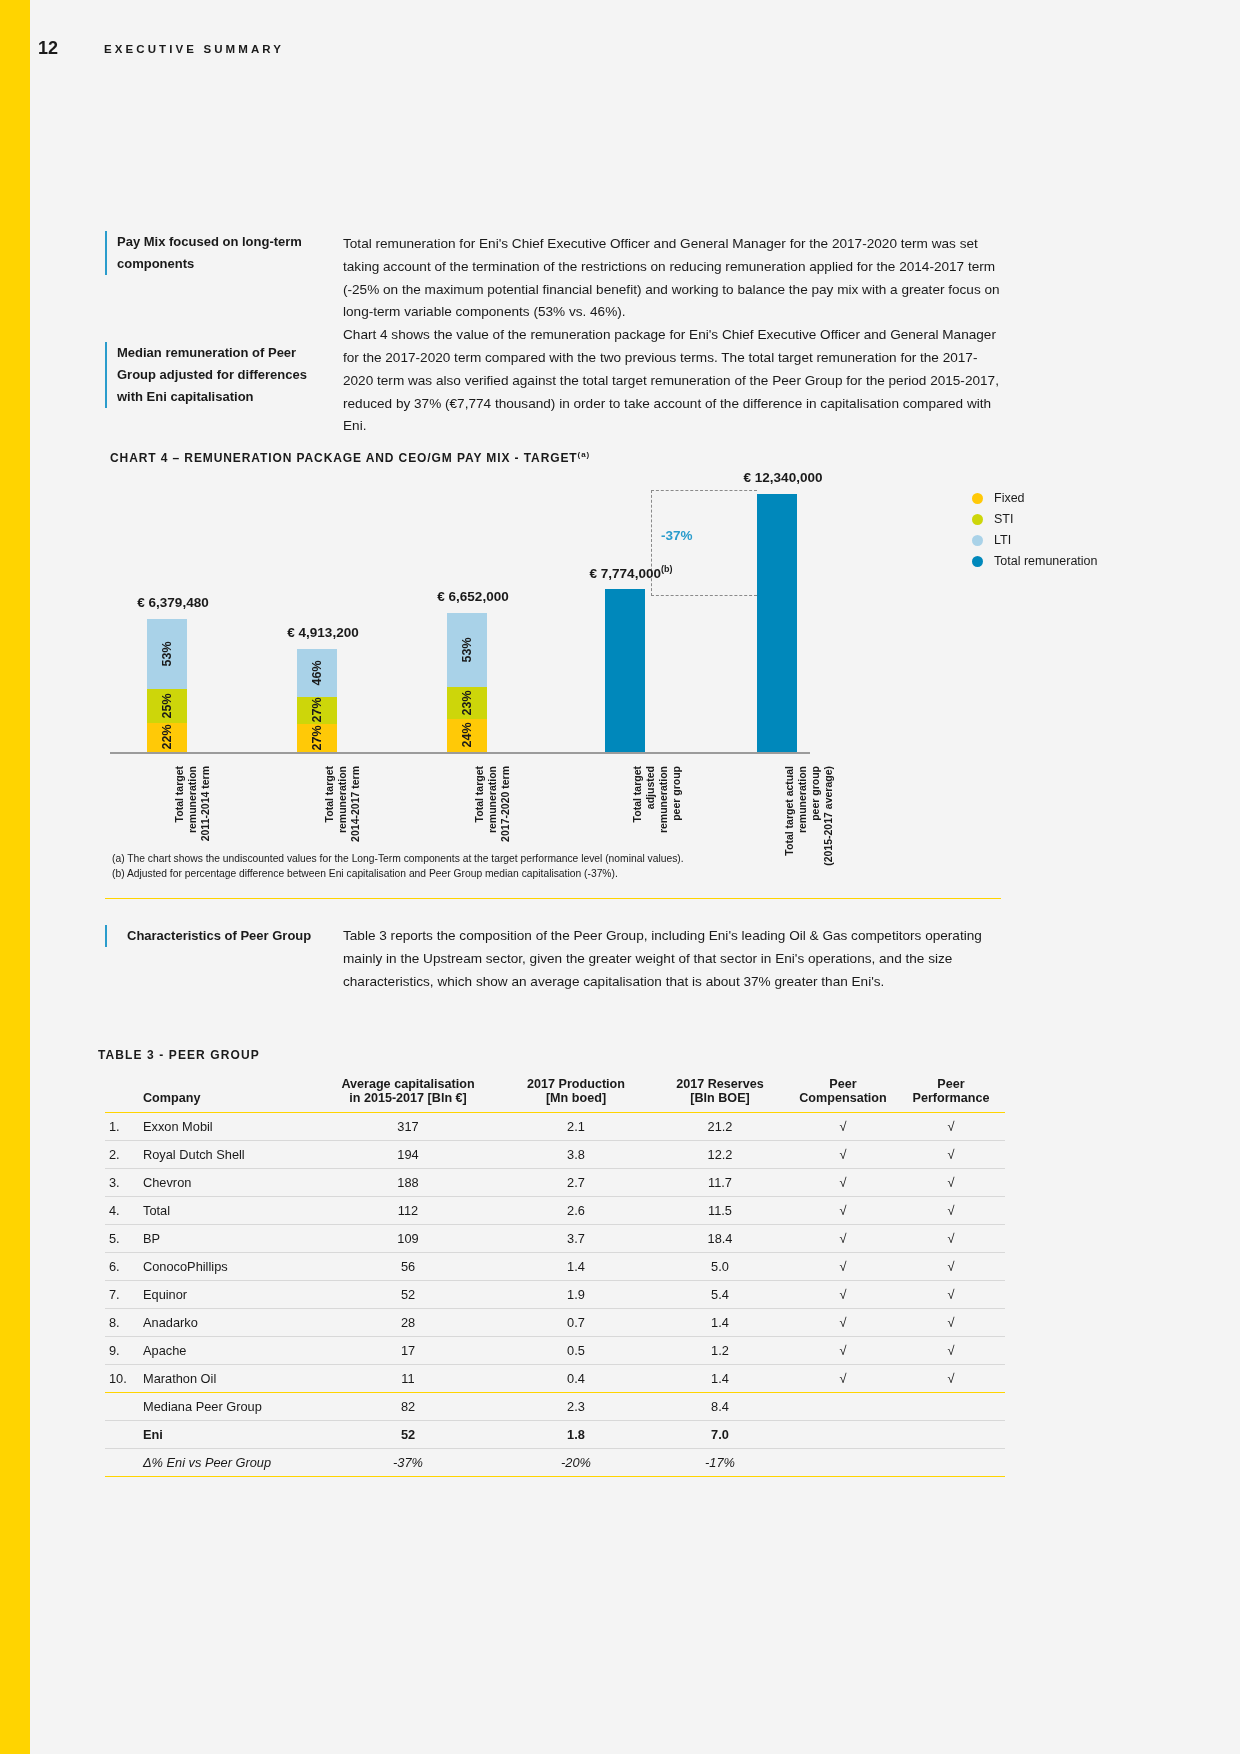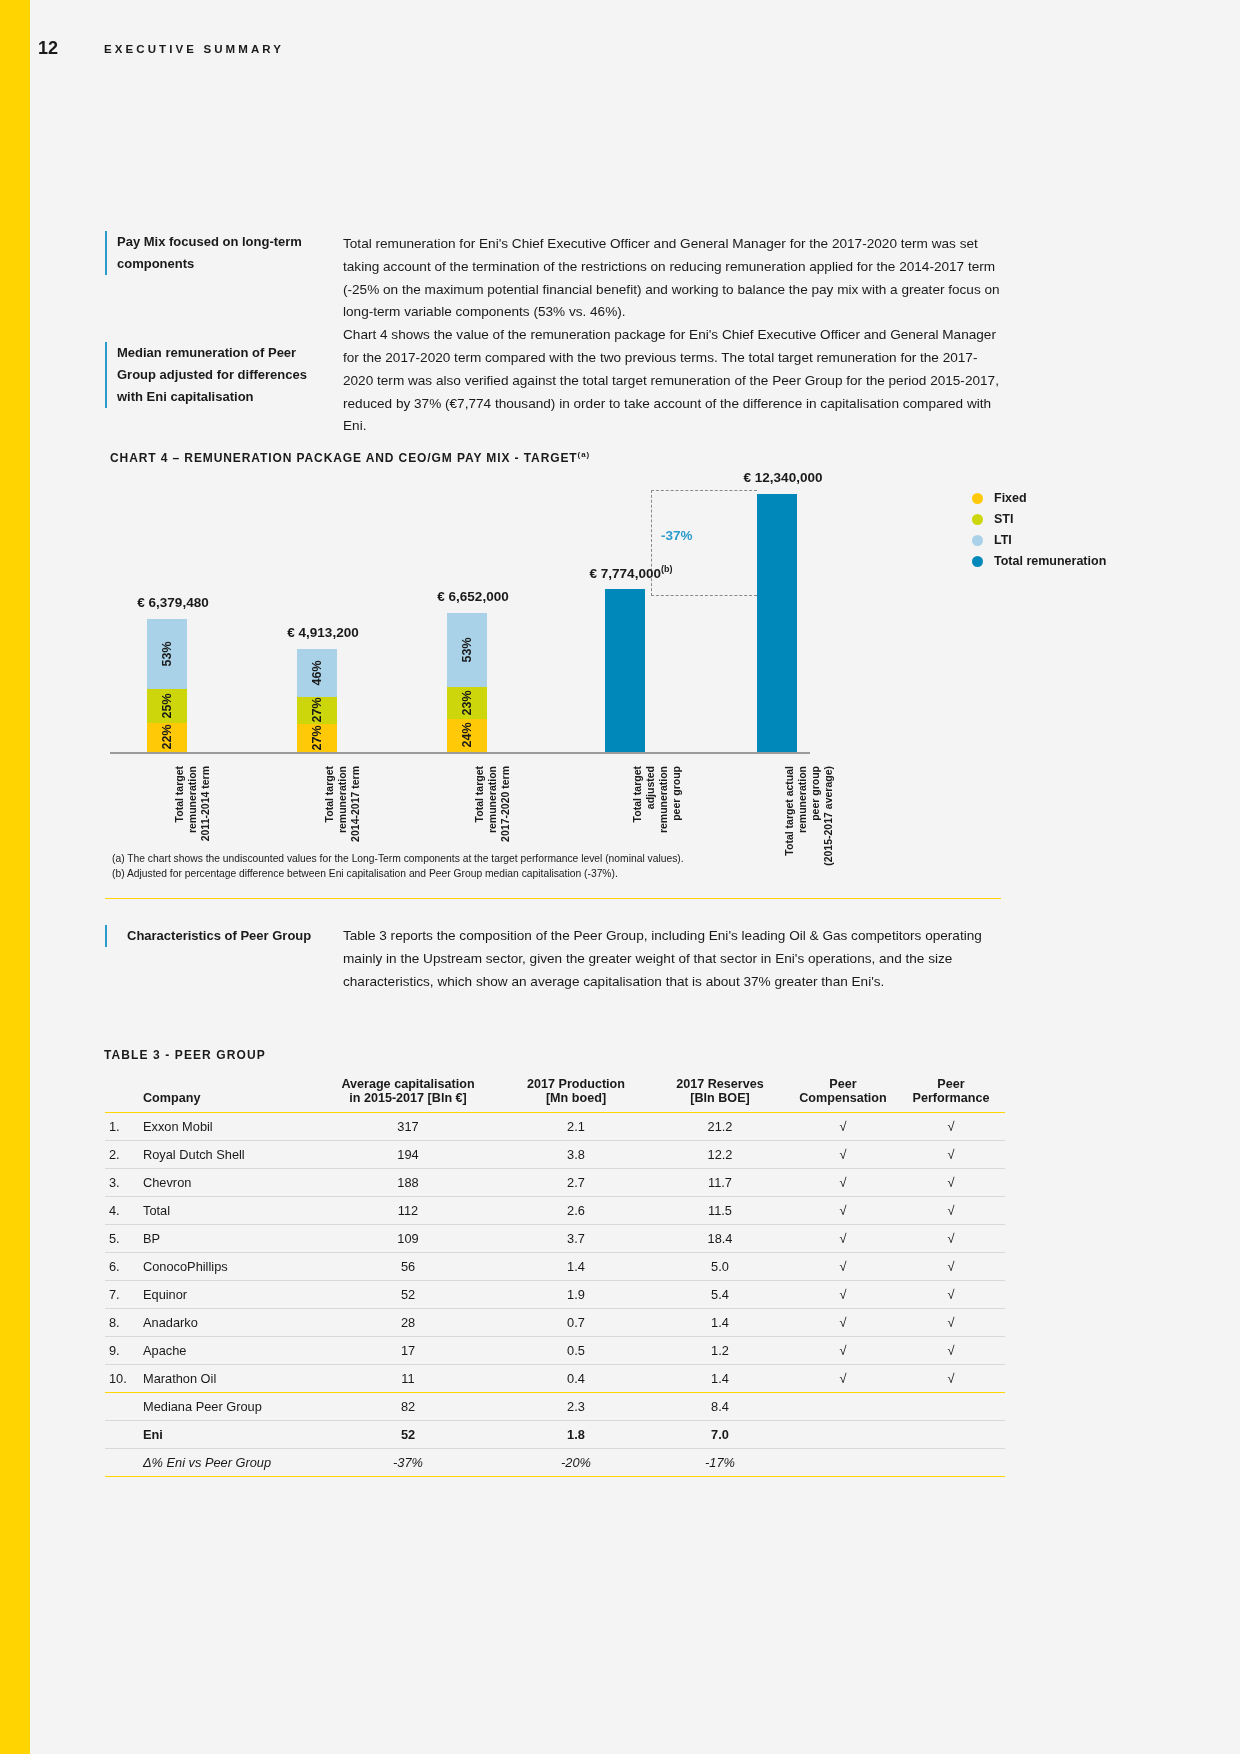--- a/index.html
+++ b/index.html
@@ -65,31 +65,31 @@
   }
 
   
   .bracket {
     position: absolute; left: 546px; top: 20px; width: 106px; height: 106px;
     border-left: 1.5px dashed #8a8a8a; border-top: 1.5px dashed #8a8a8a; border-bottom: 1.5px dashed #8a8a8a;
   }
   .bracket-label { position: absolute; left: 556px; top: 58px; font-size: 13.5px; font-weight: bold; color: #2a9ccc; }
 
   
-  .legend { position: absolute; left: 867px; top: 18px; font-weight: bold; }
+  .legend { position: absolute; left: 867px; top: 18px; }
   .legend-row { display: flex; align-items: center; height: 20px; margin-bottom: 1px; }
   .legend-dot { width: 11px; height: 11px; border-radius: 50%; margin-right: 11px; flex: none; }
   .legend-label { font-size: 12.5px; color: #1a1a1a; white-space: nowrap; }
 
   
   .notes { position: absolute; left: 112px; top: 852px; font-size: 10.3px; line-height: 14.5px; color: #1a1a1a; }
   .rule { position: absolute; left: 105px; width: 896px; height: 1px; background: #FFD400; }
 
   
-  .table-caption { position: absolute; left: 104px; top: 1048px; font-size: 12px; font-weight: bold; letter-spacing: 1.1px; }
+  .table-caption { position: absolute; left: 98px; top: 1048px; font-size: 12px; font-weight: bold; letter-spacing: 1.1px; }
   table.peer { position: absolute; left: 105px; top: 1075px; width: 900px; border-collapse: collapse; font-size: 12.8px; }
   table.peer th { font-weight: bold; font-size: 12.6px; vertical-align: bottom; padding: 2px 4px 7px 4px; color: #1a1a1a; }
   table.peer td { padding: 6px 4px; color: #1a1a1a; }
   table.peer thead tr { border-bottom: 1.3px solid #FFD400; }
   table.peer tbody tr { border-bottom: 1px solid #d8d8d8; }
   tr.sep-top td { border-top: 1.3px solid #FFD400; }
   .c-idx { width: 34px; text-align: left; }
   .c-name { width: 176px; text-align: left; }
   .c-cap { width: 186px; text-align: center; }
   .c-prod { width: 150px; text-align: center; }

